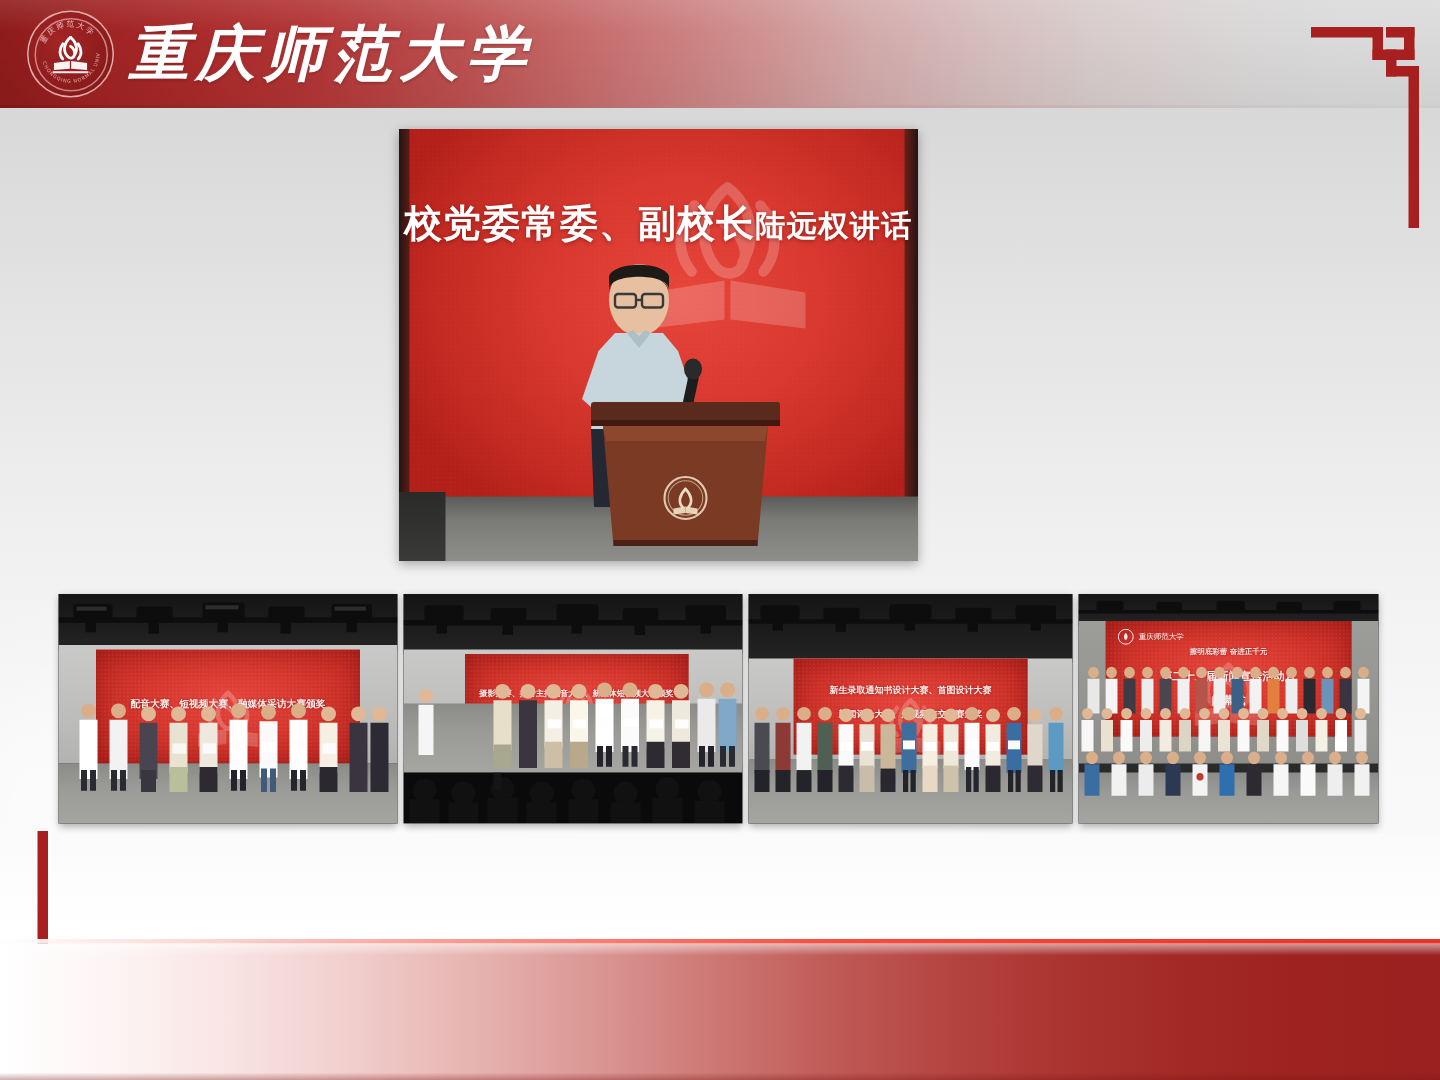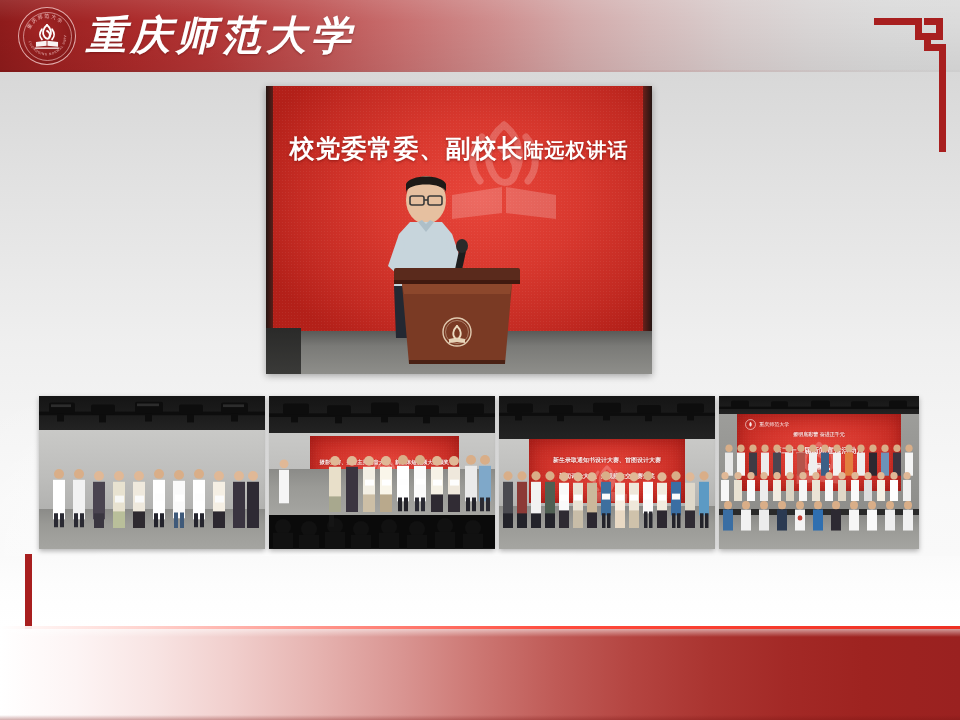--- a/index.html
+++ b/index.html
@@ -106,21 +106,21 @@
     position: absolute;
     width: 78px; height: 148px;
   }
   .ornament-tr { right: 10px; top: 8px; }
   .ornament-bl { left: 14px; bottom: 22px; }
 
   
   .main-photo {
     position: absolute;
     left: 266px; top: 86px;
-    width: 386px; height: 288px;
+    width: 346px; height: 288px;
     box-shadow: 0 2px 7px rgba(0,0,0,0.32);
     overflow: hidden;
     background: #c8362b;
   }
   .ledwall {
     position: absolute;
     left: 0; top: 0; width: 100%; height: 86%;
     background:
       radial-gradient(ellipse 60% 70% at 55% 45%, #e8453a 0%, #d8382e 45%, #c42b23 78%, #b32019 100%);
   }
@@ -426,20 +426,36 @@
           <rect x="182" y="4" width="27" height="12" rx="2"></rect>
             <rect x="192" y="16" width="7" height="9"></rect>
         </g>
         <g fill="#3a3a3a" opacity="0.7">
           <rect x="12" y="6" width="20" height="3"></rect>
             <rect x="98" y="5" width="22" height="3"></rect>
             <rect x="184" y="6" width="21" height="3"></rect>
         </g>
       </svg>
       <div class="t-sidewall"></div>
+      <div class="t-screen" style="left:11%; top:24%; width:78%; height:50%;">
+        <div class="t-screen-dots"></div>
+        <svg class="t-screen-emblem" viewBox="0 0 46 50">
+          <g fill="none" stroke="#ffffff" stroke-width="3" opacity="0.75" stroke-linecap="round">
+            <path d="M23 6 C16 12 14 21 19 27 C22 31 27 31 28 25 C29 20 25 16 21 15"></path>
+            <path d="M23 6 C30 12 32 21 27 27"></path>
+            <path d="M14 11 C9 18 9 25 14 29"></path>
+              <path d="M32 11 C37 18 37 25 32 29"></path>
+          </g>
+          <g fill="#ffffff" opacity="0.65">
+            <path d="M3 33 L22 30 L22 40 L3 42 Z"></path>
+              <path d="M43 33 L24 30 L24 40 L43 42 Z"></path>
+          </g>
+        </svg>
+        <div class="t-screen-text" style="top:42%; font-size:6.5px;">配音大赛、短视频大赛、融媒体采访大赛颁奖</div>
+      </div>
       <div class="t-floor"></div>
       <svg class="t-people" viewBox="0 0 226 62" preserveAspectRatio="none">
         <g>
           <g transform="translate(14,0)">
               <circle cx="6" cy="8" r="5" fill="#d9ae88"></circle>
               <path d="M0 14 h12 v40 h-12 z" fill="#ffffff"></path>
               <path d="M1 48 h4 v14 h-4 z M7 48 h4 v14 h-4 z" fill="#2a2a33"></path>
             </g>
           <g transform="translate(34,0)">
               <circle cx="6" cy="8" r="5" fill="#d9ae88"></circle>

